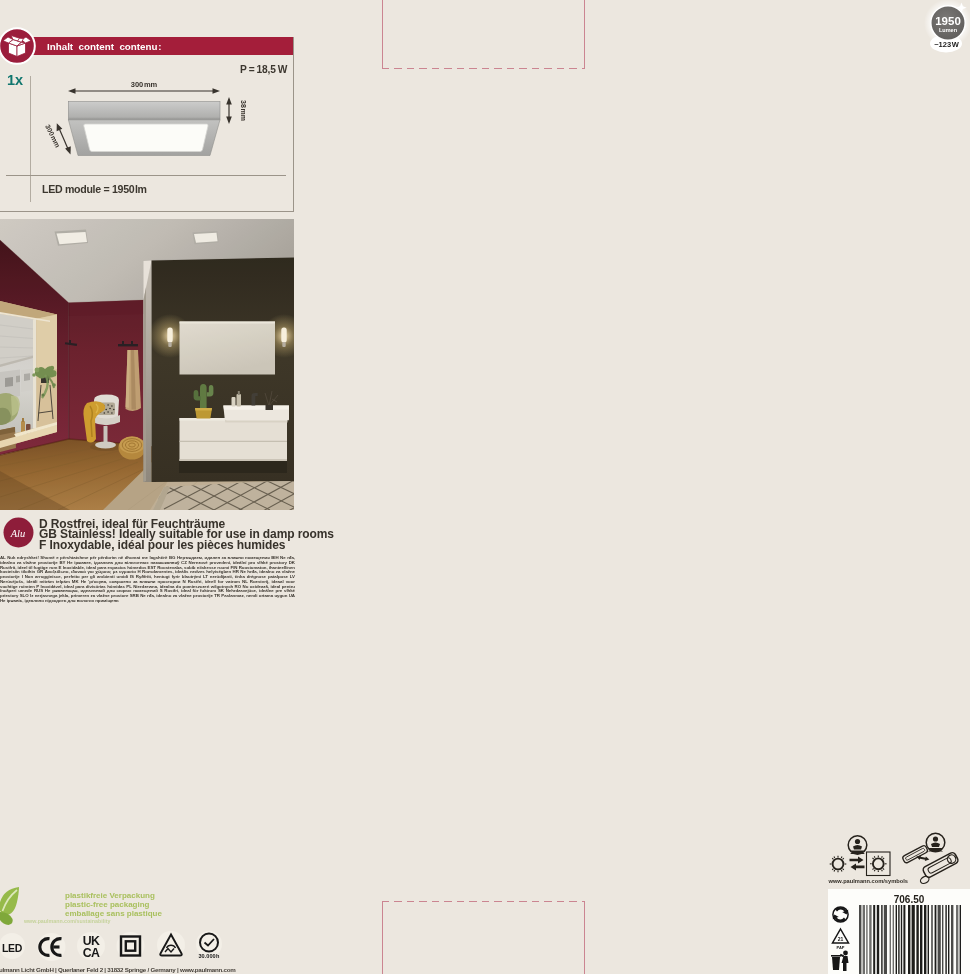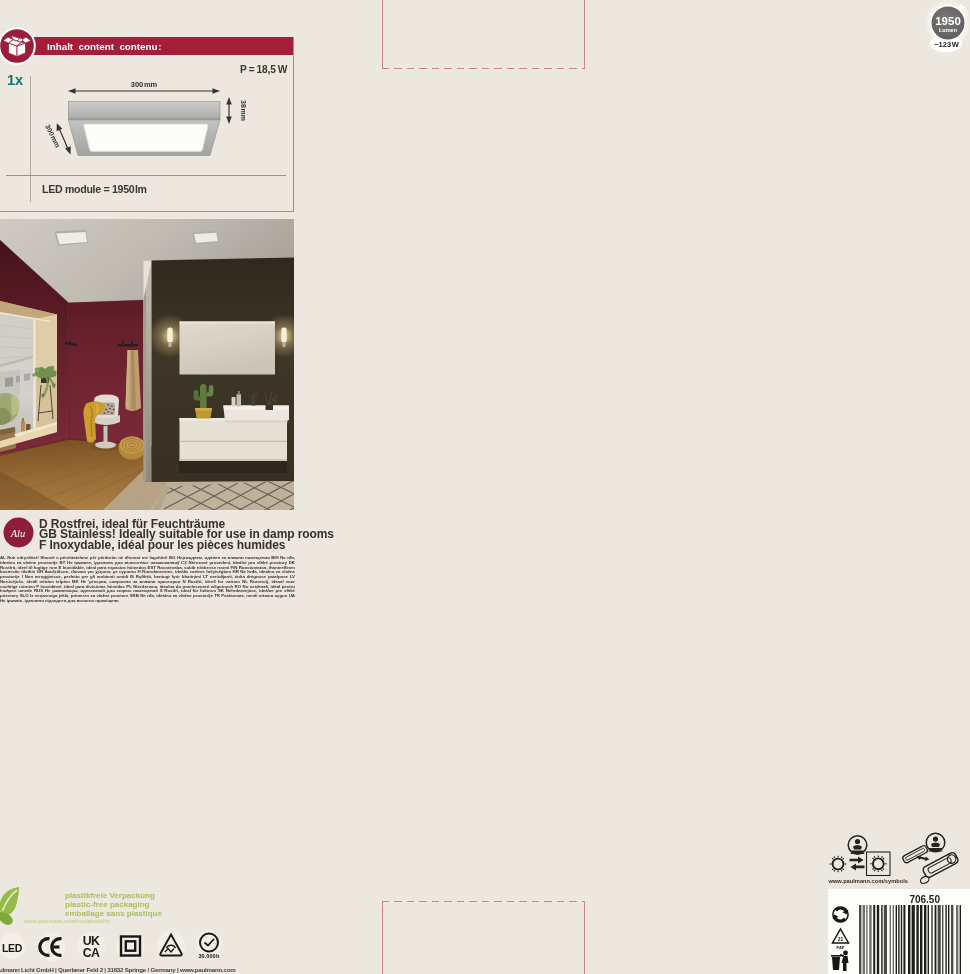--- a/index.html
+++ b/index.html
@@ -520,21 +520,21 @@
     <rect x="24.5" y="31.5" width="36" height="11.5" rx="3.6" fill="none" stroke="#26221c" stroke-width="1.5"></rect>
     <rect x="29" y="34.2" width="25" height="6" rx="2.5" fill="none" stroke="#26221c" stroke-width="1"></rect>
     <circle cx="55" cy="37.2" r="4.2" fill="none" stroke="#26221c" stroke-width="1.2"></circle>
     <ellipse cx="21.5" cy="43" rx="4.5" ry="3.2" fill="none" stroke="#26221c" stroke-width="1.2"></ellipse>
   </g>
 </svg>
 </div>
 
 <div class="abs" style="left:828px;top:889px;width:142px;height:85px;background:#fdfdfa;"></div>
 
-<div class="abs" style="left:878px;top:893.5px;width:62px;text-align:right;font-size:10px;font-weight:bold;color:#24211c;">706.50</div>
+<div class="abs" style="left:878px;top:893.5px;width:62px;text-align:center;font-size:10px;font-weight:bold;color:#24211c;">706.50</div>
 
 <div class="abs" style="left:830px;top:903px;width:22px;height:70px;">
 <svg width="22" height="70" viewBox="0 0 22 70">
 
   <circle cx="10.5" cy="11.5" r="7.6" fill="none" stroke="#161616" stroke-width="1.5"></circle>
   <path d="M5.2,6.2 A7.2,7.2 0 0 1 16.2,7.4 l2.2,-0.6 -1.8,4.6 -4.4,-2.4 2.2,-0.6 A4.6,4.6 0 0 0 7,8.4 Z" fill="#161616"></path>
   <path d="M15.8,16.8 A7.2,7.2 0 0 1 4.8,15.6 l-2.2,0.6 1.8,-4.6 4.4,2.4 -2.2,0.6 A4.6,4.6 0 0 0 14,14.6 Z" fill="#161616"></path>
 
   <path d="M10.5,26 L18.5,40 H2.5 Z" fill="none" stroke="#161616" stroke-width="1.5"></path>
   <text x="10.5" y="38" font-size="5" font-weight="bold" fill="#161616" text-anchor="middle">21</text>

